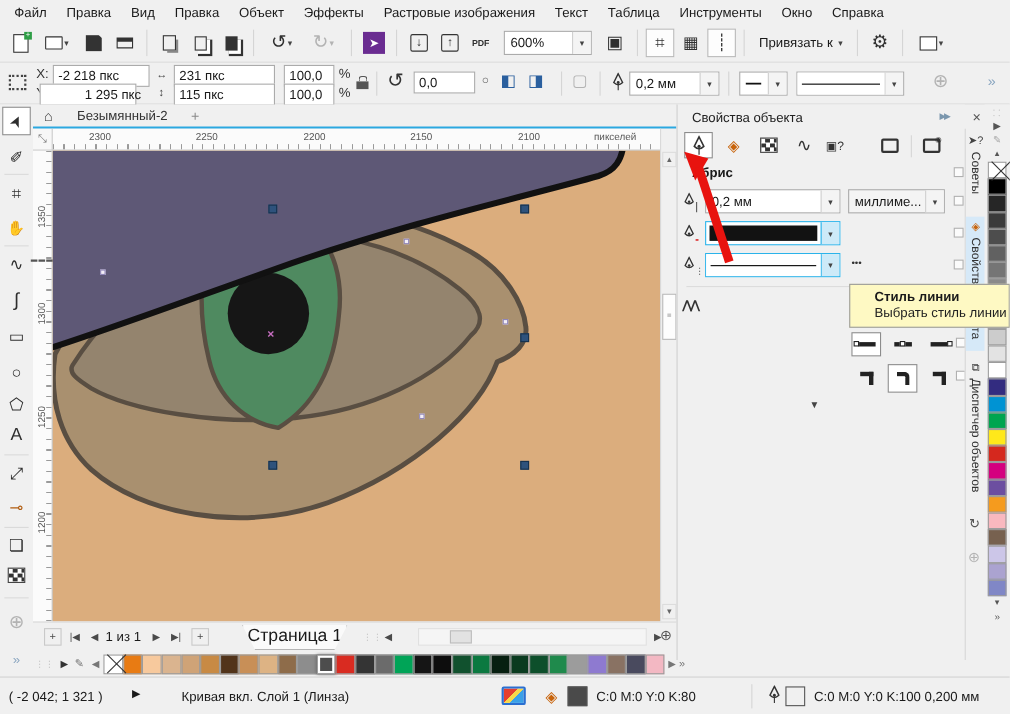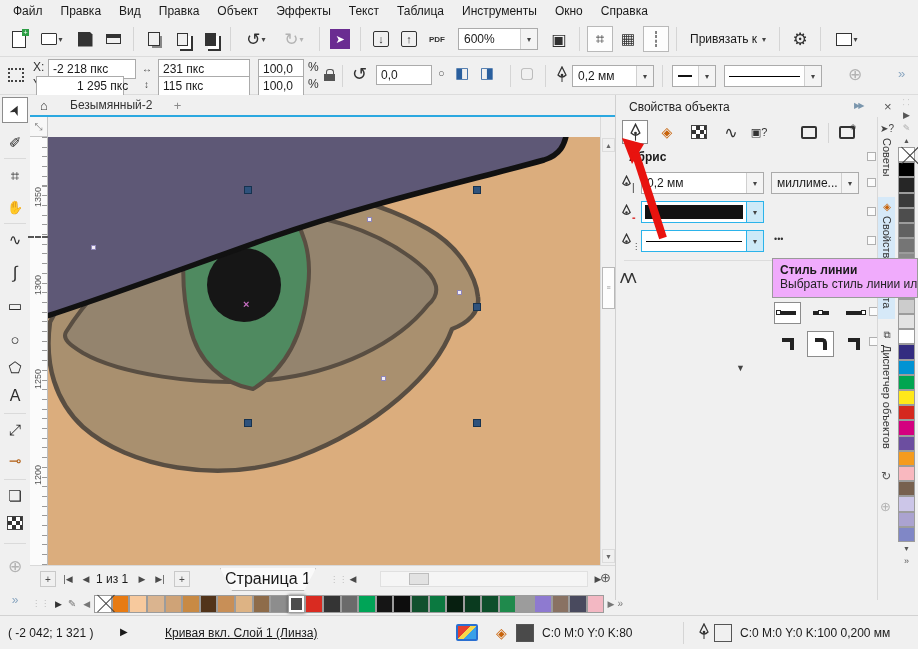--- a/index.html
+++ b/index.html
@@ -91,21 +91,21 @@
   .cyan .cbtn { background:#cdeaf8; border-left:1px solid #2bb3ea; }
   .linepreview { flex:1; height:100%; position:relative; background:#fff; }
   .linepreview::after { content:""; position:absolute; left:4px; right:4px; top:50%; height:1px; background:#000; }
   .spin { position:absolute; right:1px; top:1px; width:16px; height:20px; display:flex; flex-direction:column; border-left:1px solid #d0d0d0; }
   .spin span { flex:1; display:flex; align-items:center; justify-content:center; font-size:6px; color:#444; }
   .capbtn { position:absolute; width:27px; height:22px; display:flex; align-items:center; justify-content:center; }
   .capbtn.sel { background:#fff; border:1px solid #8c8c8c; }
   .capline { width:16px; height:4px; background:#222; position:relative; }
   .capline i { position:absolute; top:-1px; width:5px; height:5px; border:1px solid #222; background:#fff; }
   .cornerglyph { width:12px; height:12px; border-top:4px solid #222; border-right:4px solid #222; }
-  #tooltip { left:772px; top:258px; width:146px; height:40px; background:#f0abfc; border:1px solid #9a9a9a; z-index:50; padding:4px 7px; overflow:hidden; }
+  #tooltip { left:772px; top:258px; width:146px; height:40px; background:#fef9c3; border:1px solid #9a9a9a; z-index:50; padding:4px 22px; overflow:hidden; }
   #tooltip .tt1 { font-weight:bold; font-size:12px; }
   #tooltip .tt2 { font-size:12px; color:#222; white-space:nowrap; }
 
   
   #sidetabs { left:877px; top:117px; width:18px; height:483px; background:#f0f0f0; border-left:1px solid #d8d8d8; }
   .vtab { position:absolute; left:0; width:18px; writing-mode:vertical-rl; font-size:11px; color:#333; display:flex; align-items:center; padding-top:4px; gap:4px; }
   .vtab.active { background:#d6e9f8; }
   .vtabico { writing-mode:horizontal-tb; font-size:10px; color:#444; }
 
   
@@ -123,20 +123,21 @@
 
 <div id="app">
 
   <div id="menubar" class="abs">
     <span class="menu-item">Файл</span>
     <span class="menu-item">Правка</span>
     <span class="menu-item">Вид</span>
     <span class="menu-item">Правка</span>
     <span class="menu-item">Объект</span>
     <span class="menu-item">Эффекты</span>
+    <span class="menu-item">Растровые изображения</span>
     <span class="menu-item">Текст</span>
     <span class="menu-item">Таблица</span>
     <span class="menu-item">Инструменты</span>
     <span class="menu-item">Окно</span>
     <span class="menu-item">Справка</span>
   </div>
 
   <div id="toolbar" class="abs">
     <span class="tbico" style="position:relative;">
       <span style="width:14px;height:17px;border:1.5px solid #333;background:#fff;"></span>
@@ -304,20 +305,29 @@
 
   <div id="tabrow" class="abs">
     <span style="width:28px;display:flex;align-items:center;justify-content:center;font-size:13px;color:#333;">⌂</span>
     <span class="doctab">
         <span>Безымянный-2</span>
       </span>
     <span class="newtab">+</span>
   </div>
 
   <div id="rcorner" class="abs">⤡</div>
+  <div id="hruler" class="abs">
+    <span class="ticks"></span>
+    <span class="num" style="left:33px;">2300</span>
+    <span class="num" style="left:130px;">2250</span>
+    <span class="num" style="left:228px;">2200</span>
+    <span class="num" style="left:325px;">2150</span>
+    <span class="num" style="left:423px;">2100</span>
+    <span class="num" style="left:492px;">пикселей</span>
+  </div>
   <div id="vruler" class="abs">
     <span class="ticks"></span>
     <span class="num" style="top:55px;left:-6px;">1350</span>
     <span class="num" style="top:143px;left:-6px;">1300</span>
     <span class="num" style="top:237px;left:-6px;">1250</span>
     <span class="num" style="top:333px;left:-6px;">1200</span>
   </div>
   <div id="guide-dash" class="abs"></div>
 
   <div id="viewport" class="abs">
@@ -572,21 +582,21 @@
         <div class="swatch" style="background: rgb(171, 163, 208);"></div>
         <div class="swatch" style="background: rgb(128, 135, 198);"></div>
       </span>
     <span class="palctl" style="font-size:7px;">▼</span>
     <span class="palctl">»</span>
   </div>
 
   <div id="statusbar" class="abs">
     <span class="stxt" style="left:8px;">( -2 042; 1 321  )</span>
     <span class="stxt" style="left:120px;font-size:10px;">▶</span>
-    <span class="stxt" style="left:165px;text-decoration:underline;">Кривая вкл. Слой 1  (Линза)</span>
+    <span class="stxt" style="left:165px;">Кривая вкл. Слой 1  (Линза)</span>
     <span class="abs" style="left:456px;top:8px;width:22px;height:17px;border:2px solid #2a6fd1;border-radius:2px;background:linear-gradient(135deg,#e43f2f 0 40%,#f7d74a 40% 60%,#3aa0e8 60%);"></span>
     <span class="stxt" style="left:496px;top:9px;font-size:14px;color:#c8630a;">◈</span>
     <span class="stswatch" style="left: 516px; background: rgb(74, 74, 74);"></span>
     <span class="stxt" style="left:542px;">C:0 M:0 Y:0 K:80</span>
     <span class="stsep" style="left:683px;"></span>
     <span class="stxt" style="left:698px;top:7px;">
       <svg width="12" height="17" viewBox="0 0 12 17">
           <path d="M6 1 L10 9 Q6 13 2 9 Z" fill="none" stroke="#333" stroke-width="1.3"></path>
           <circle cx="6" cy="9" r="1.3" fill="#333"></circle>
           <path d="M6 10 L6 16" stroke="#333" stroke-width="1"></path>

